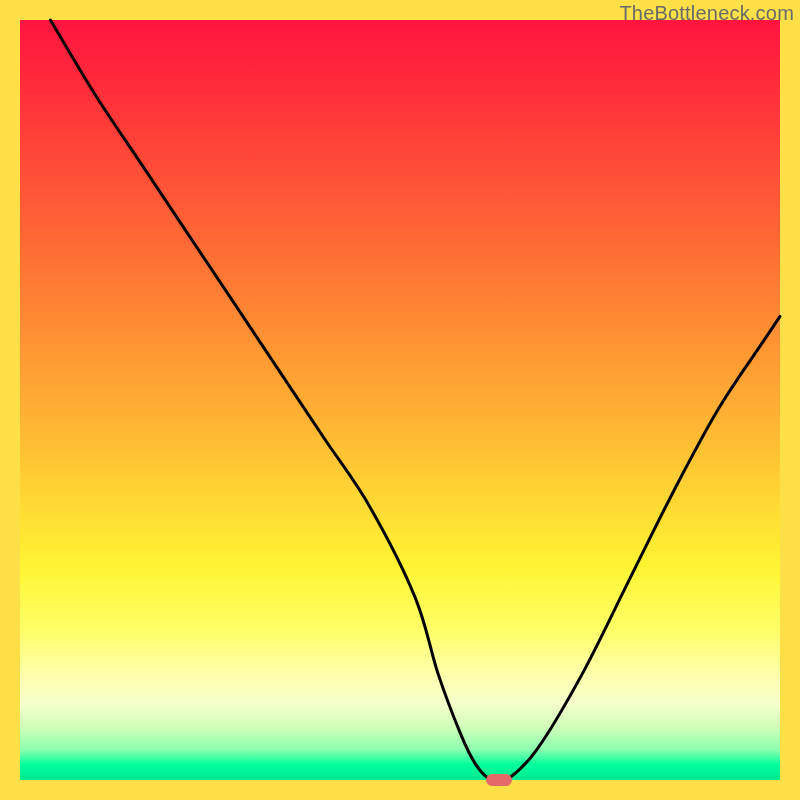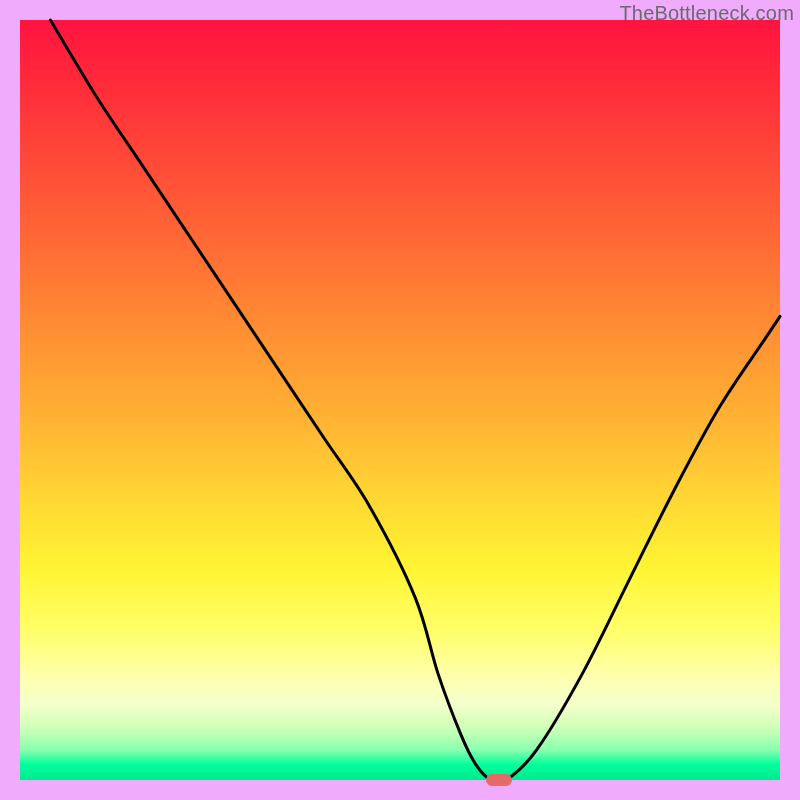--- a/index.html
+++ b/index.html
@@ -8,21 +8,21 @@
     width: 800px;
     height: 800px;
     background: #000;
     overflow: hidden;
     font-family: Arial, Helvetica, sans-serif;
   }
   .frame {
     position: relative;
     width: 800px;
     height: 800px;
-    background: #f0abfc;
+    background: #fde047;
   }
   .plot {
     position: absolute;
     left: 20px;
     top: 20px;
     width: 760px;
     height: 760px;
     
     background: linear-gradient(
       to bottom,

